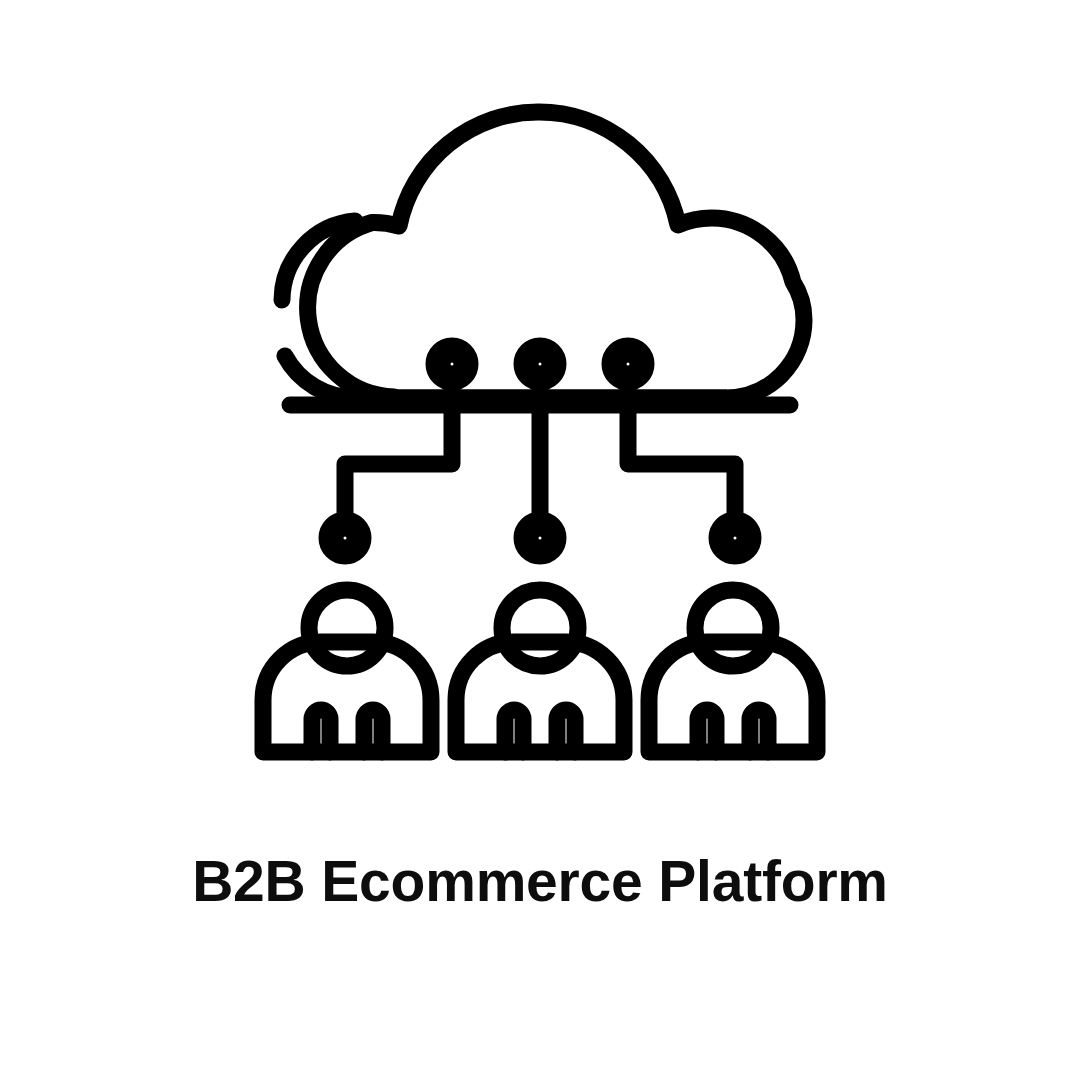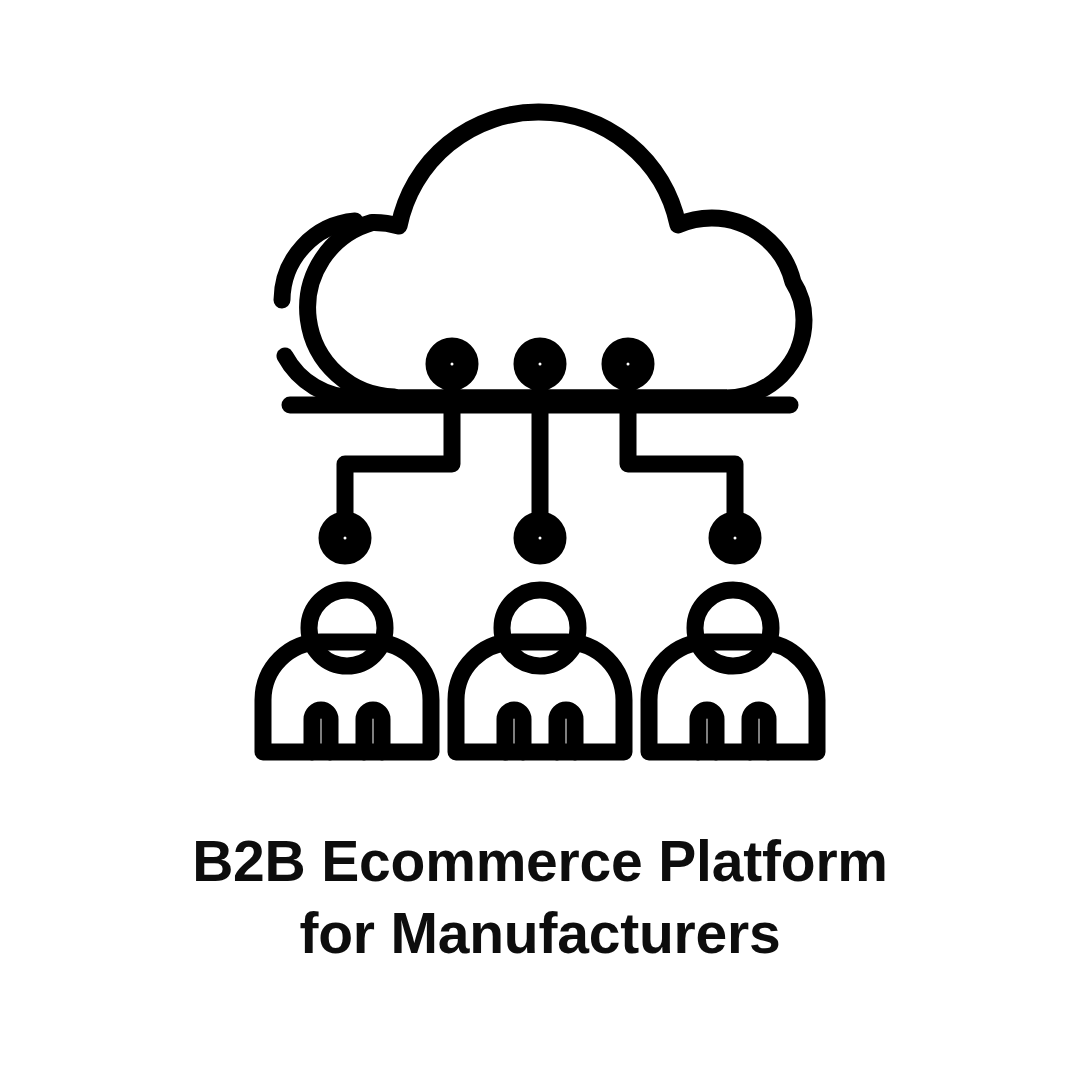--- a/index.html
+++ b/index.html
@@ -34,21 +34,21 @@
     display: block;
   }
   .illustration svg {
     display: block;
     width: 1080px;
     height: 800px;
   }
   .caption {
     position: absolute;
     left: 0;
-    top: 825px;
+    top: 845px;
     width: 1080px;
     text-align: center;
     box-sizing: border-box;
     padding: 0 40px;
   }
   .caption-line {
     display: block;
     font-family: "Liberation Sans", "DejaVu Sans", sans-serif;
     font-weight: bold;
     font-size: 57px;
@@ -147,16 +147,15 @@
         <path d="M 698 752 L 698 719 A 9 9 0 0 1 716 719 L 716 752" stroke-linejoin="round"></path>
         <path d="M 750 752 L 750 719 A 9 9 0 0 1 768 719 L 768 752" stroke-linejoin="round"></path>
       </g>
 
       <path d="M 290 405 L 790 405" stroke-linecap="round"></path>
     </svg>
   </div>
 
   <div class="caption">
     <span class="caption-line">B2B Ecommerce Platform</span>
-    <span class="caption-line">for Manufacturers</span>
   </div>
 
 </div>
 
 </body></html>

